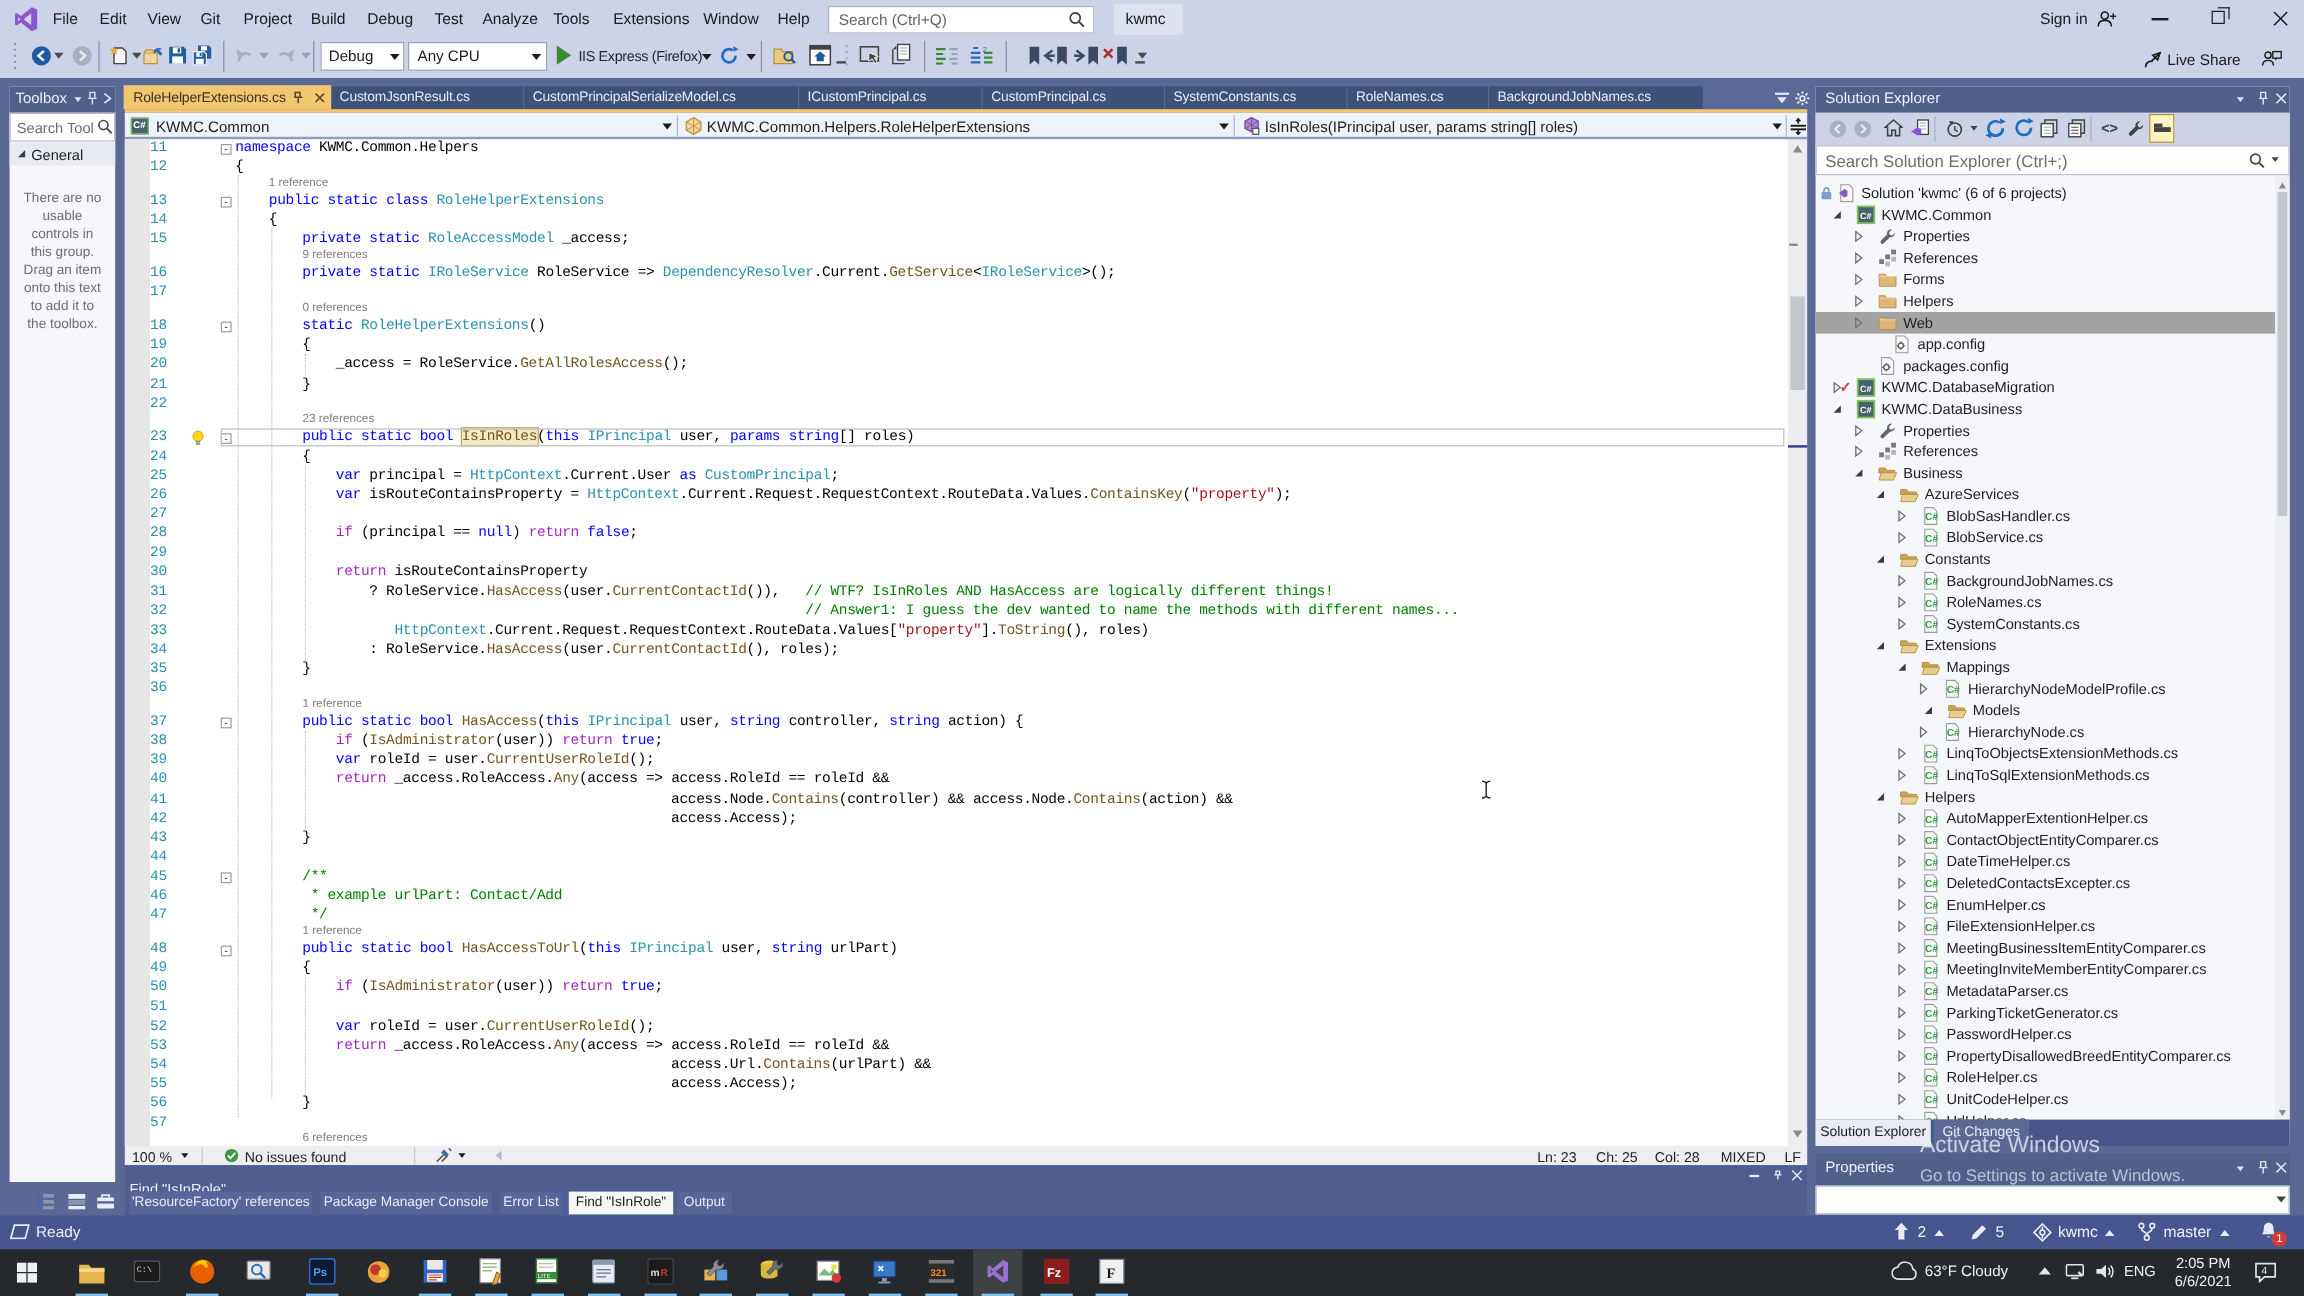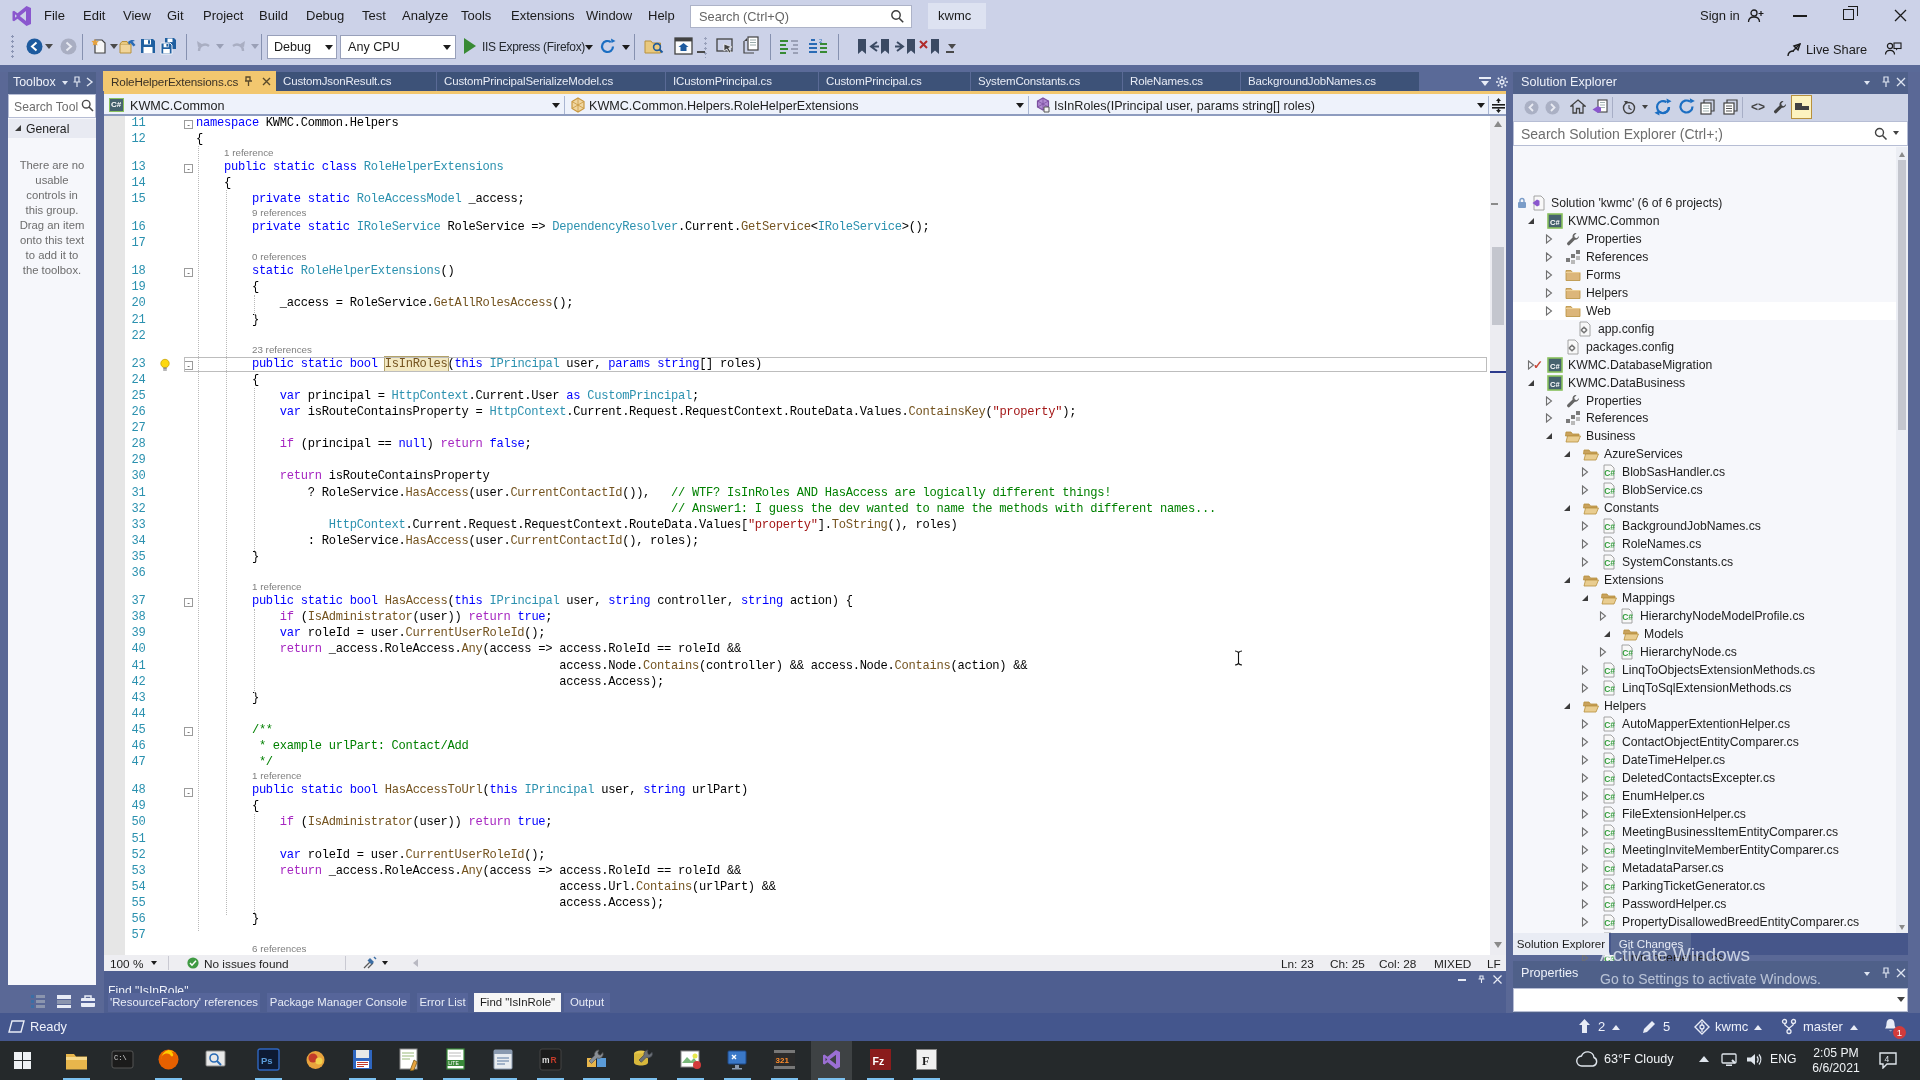--- a/index.html
+++ b/index.html
@@ -2,21 +2,21 @@
 <html><head><meta charset="utf-8"><style>
 *{margin:0;padding:0;box-sizing:border-box}
 body{width:1920px;height:1080px;overflow:hidden;font-family:"Liberation Sans",sans-serif;position:relative;background:#5a6896}
 .abs{position:absolute}
 .mono{font-family:"Liberation Mono",monospace}
 svg{display:block}
 .k{color:#0000ff}.t{color:#2b91af}.p{color:#a626c1}.s{color:#a31515}.c{color:#008000}.m{color:#74531f}
 .r{height:16.1px;line-height:16.1px;white-space:pre;font-size:12.1px;letter-spacing:-0.272px;color:#000}
 .rc{height:12.05px;line-height:12.05px;white-space:pre;font-family:"Liberation Sans";font-size:9.8px;color:#7f7f7f}
 .hl{background:#f3e9c3;outline:1px solid #b3a269}
-.n{height:16.1px;line-height:16.1px;text-align:center;font-size:12.1px;letter-spacing:-0.272px;color:#2b91af}
+.n{height:16.1px;line-height:16.1px;text-align:left;font-size:12.1px;letter-spacing:-0.272px;color:#2b91af}
 .nc{height:12.05px}
 .trow{height:17.99px;display:flex;align-items:center;font-size:12.2px;color:#1e1e1e;white-space:nowrap}
 .tlbl{margin-left:5px}
 .exp{width:10px;height:10px;flex:none}
 .ticon{width:16px;height:16px;flex:none;margin-left:11px;position:relative}
 .menu-item{display:inline-block;font-size:13px;color:#1b1b1b}
 .tab{position:absolute;top:72px;height:19px;font-size:11.5px;letter-spacing:-0.15px;color:#e8ecf6;line-height:19px;padding-left:7px;background:#3d5278;border-right:1px solid #5a6a96;overflow:hidden;white-space:nowrap}
 .sep{position:absolute;width:1px;background:#8691b0}
 </style></head><body>
 
@@ -526,21 +526,21 @@
 <div class="abs" style="left:1791px;top:95px;width:21px;height:24px;background:#fdf3bf;border:1px solid #b8913d"></div>
 <div class="abs" style="left:1794.5px;top:106px;width:14px;height:4px;background:#424242"></div>
 <div class="abs" style="left:1794.5px;top:103px;width:7px;height:3px;background:#424242"></div>
 <div class="abs" style="left:1513px;top:121px;width:395px;height:25px;background:#fff;border:1px solid #b6bdd4"></div>
 <div class="abs" style="left:1521px;top:126px;font-size:14px;color:#6d6d6d">Search Solution Explorer (Ctrl+;)</div>
 <svg class="abs" style="left:1874px;top:127px" width="14" height="14" viewBox="0 0 14 14">
     <circle cx="5.5" cy="5.5" r="4" fill="none" stroke="#424242" stroke-width="1.4"></circle>
     <line x1="8.5" y1="8.5" x2="12.5" y2="12.5" stroke="#424242" stroke-width="1.6"></line>
   </svg>
 <div class="abs" style="left:1893px;top:131px;width:0;height:0;border-left:3px solid transparent;border-right:3px solid transparent;border-top:4px solid #424242"></div>
-<div class="abs" style="left:1513px;top:151.7px;width:383px;margin-top:42px;">
+<div class="abs" style="left:1513px;top:151.7px;width:383px;">
 <div class="trow" style="padding-left:4px">
 <svg width="11" height="12" viewBox="0 0 11 12" style="flex:none">
         <rect x="1" y="5" width="8" height="6" rx="1" fill="#7a9cc8"></rect>
         <path d="M3 5 V3.5 a2 2 0 0 1 4 0 V5" fill="none" stroke="#7a9cc8" stroke-width="1.4"></path>
       </svg>
 <div class="ticon" style="margin-left:2px">
         <svg width="16" height="16" viewBox="0 0 16 16">
           <path d="M4 1 h7 l3 3 v11 h-10 z" fill="#f8f8f8" stroke="#9a9a9a" stroke-width="0.9"></path>
           <path d="M11.5 6 L14 7.2 V11.8 L11.5 13 L7 9.5 z" fill="#8a57ce" transform="translate(-4.5,-1.5)"></path>
         </svg>
@@ -612,21 +612,21 @@
         </svg>
       </div>
 <div class="ticon">
         <svg width="16" height="16" viewBox="0 0 16 16">
           <path d="M1 3.5 h5 l1.5 2 h7.5 v8 h-14 z" fill="#dcb67a" stroke="#b8913d" stroke-width="0.8"></path>
           <path d="M1 5.5 h14" stroke="#eccf96" stroke-width="1"></path>
         </svg>
       </div>
 <div class="tlbl">Helpers</div>
 </div>
-<div class="trow" style="background:#ffffff;padding-left:31px">
+<div class="trow" style="background:#a3a3a3;padding-left:31px">
 <div class="exp">
         <svg width="10" height="10" viewBox="0 0 10 10">
           <path d="M2.5 1 L7.5 5 L2.5 9 z" fill="none" stroke="#707070" stroke-width="1.1"></path>
         </svg>
       </div>
 <div class="ticon">
         <svg width="16" height="16" viewBox="0 0 16 16">
           <path d="M1 3.5 h5 l1.5 2 h7.5 v8 h-14 z" fill="#dcb67a" stroke="#b8913d" stroke-width="0.8"></path>
           <path d="M1 5.5 h14" stroke="#eccf96" stroke-width="1"></path>
         </svg>

